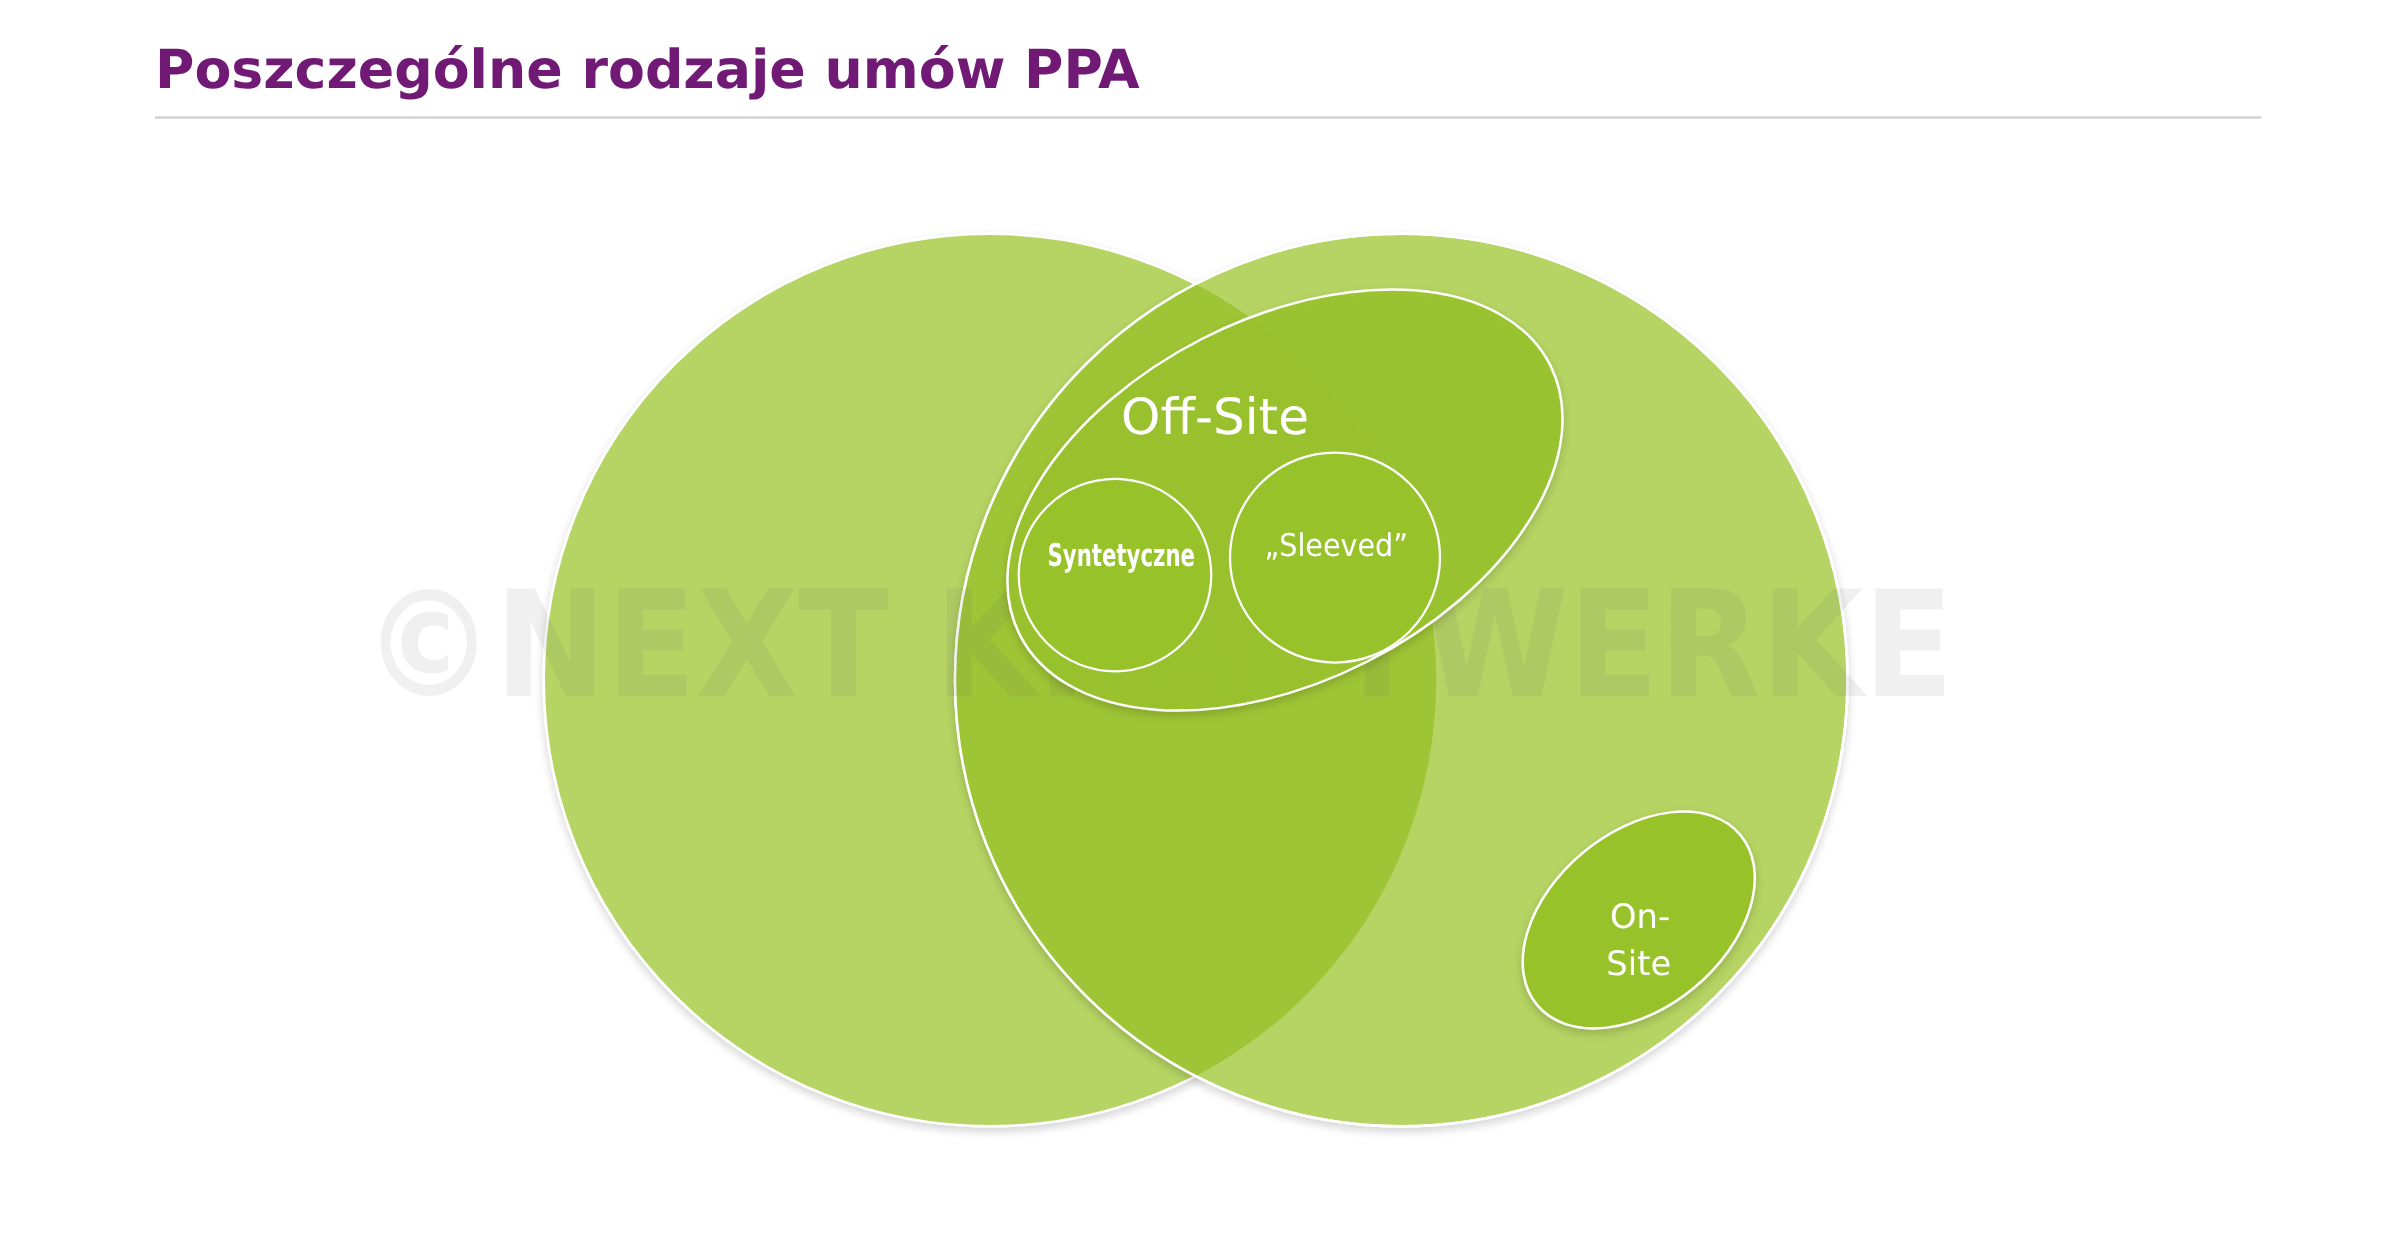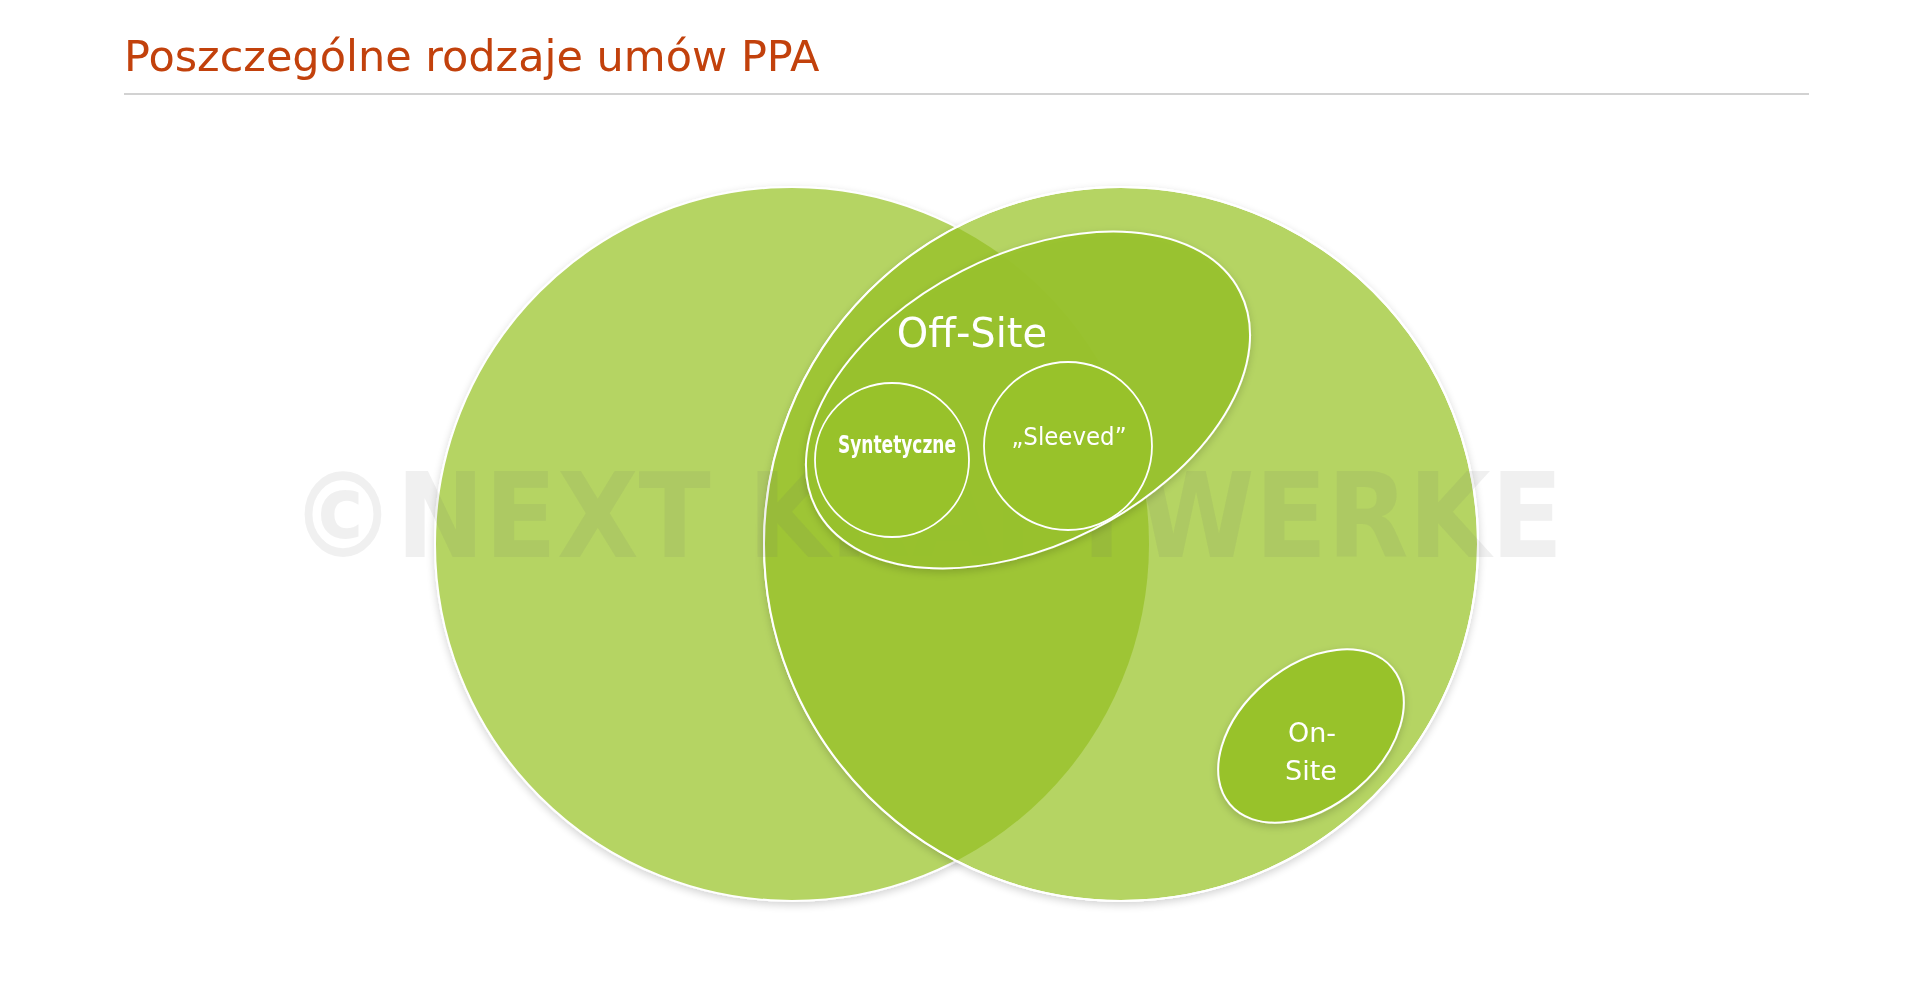--- a/index.html
+++ b/index.html
@@ -13,23 +13,23 @@
     position: relative;
     overflow: hidden;
     font-family: "Liberation Sans", "DejaVu Sans", sans-serif;
   }
   .page-title {
     position: absolute;
     left: 124px;
     top: 31px;
     font-size: 43px;
     line-height: 50px;
-    color: #c2410c;
+    color: #701a75;
     font-family: "DejaVu Sans", "Liberation Sans", sans-serif;
-    font-weight: normal;
+    font-weight: bold;
     letter-spacing: 0px;
     white-space: nowrap;
   }
   .title-divider {
     position: absolute;
     left: 124px;
     top: 93px;
     width: 1685px;
     height: 2px;
     background: #d2d2d2;

